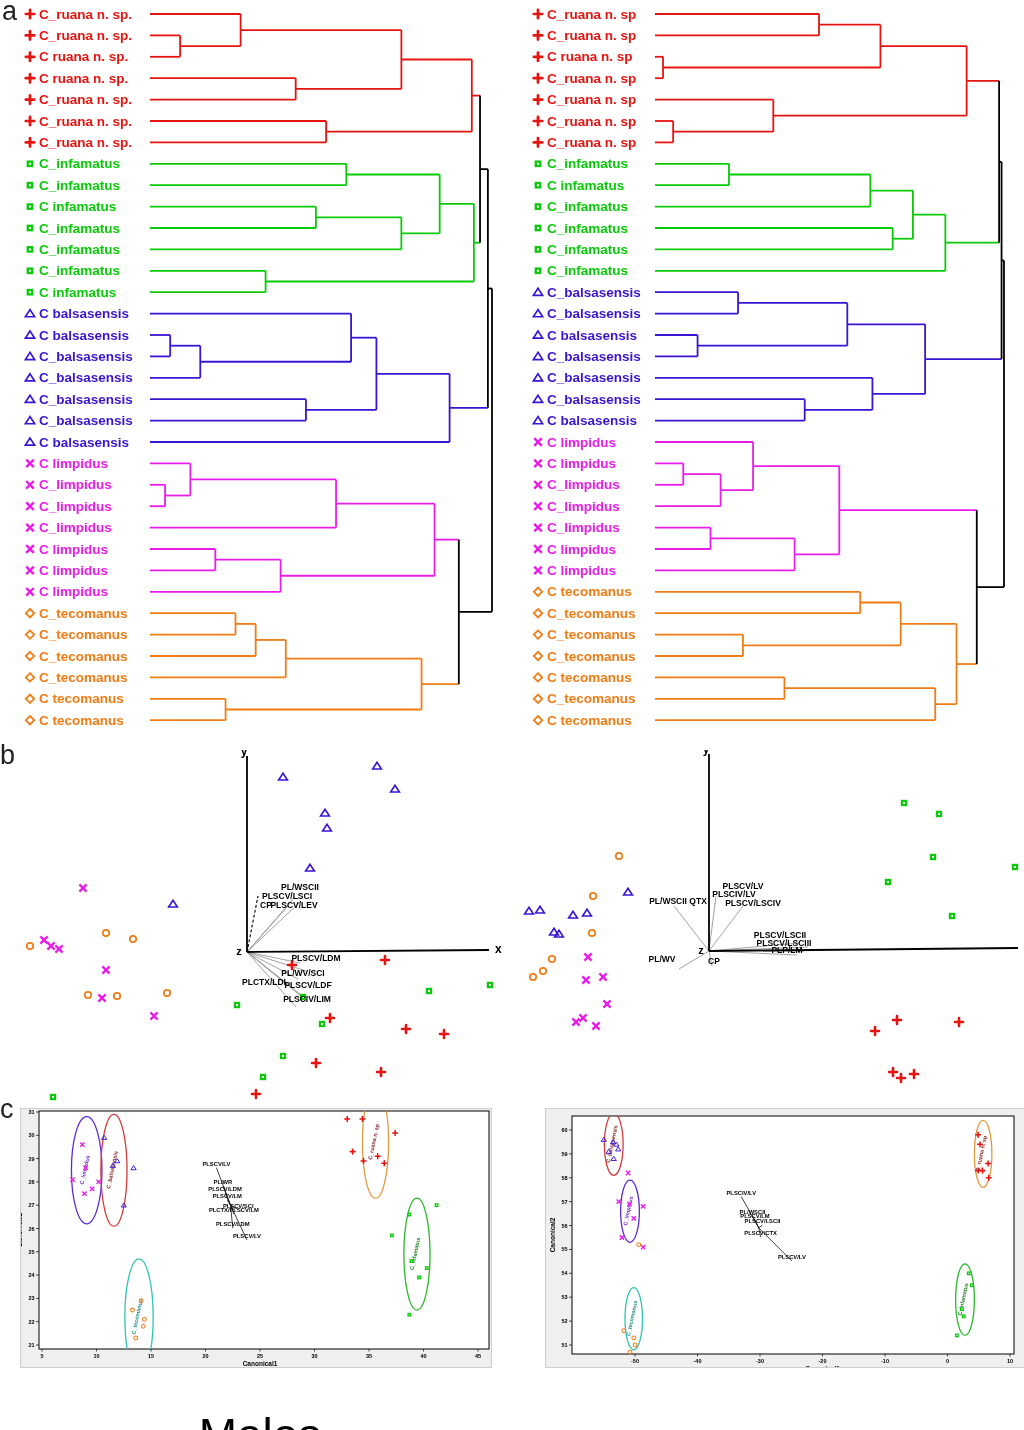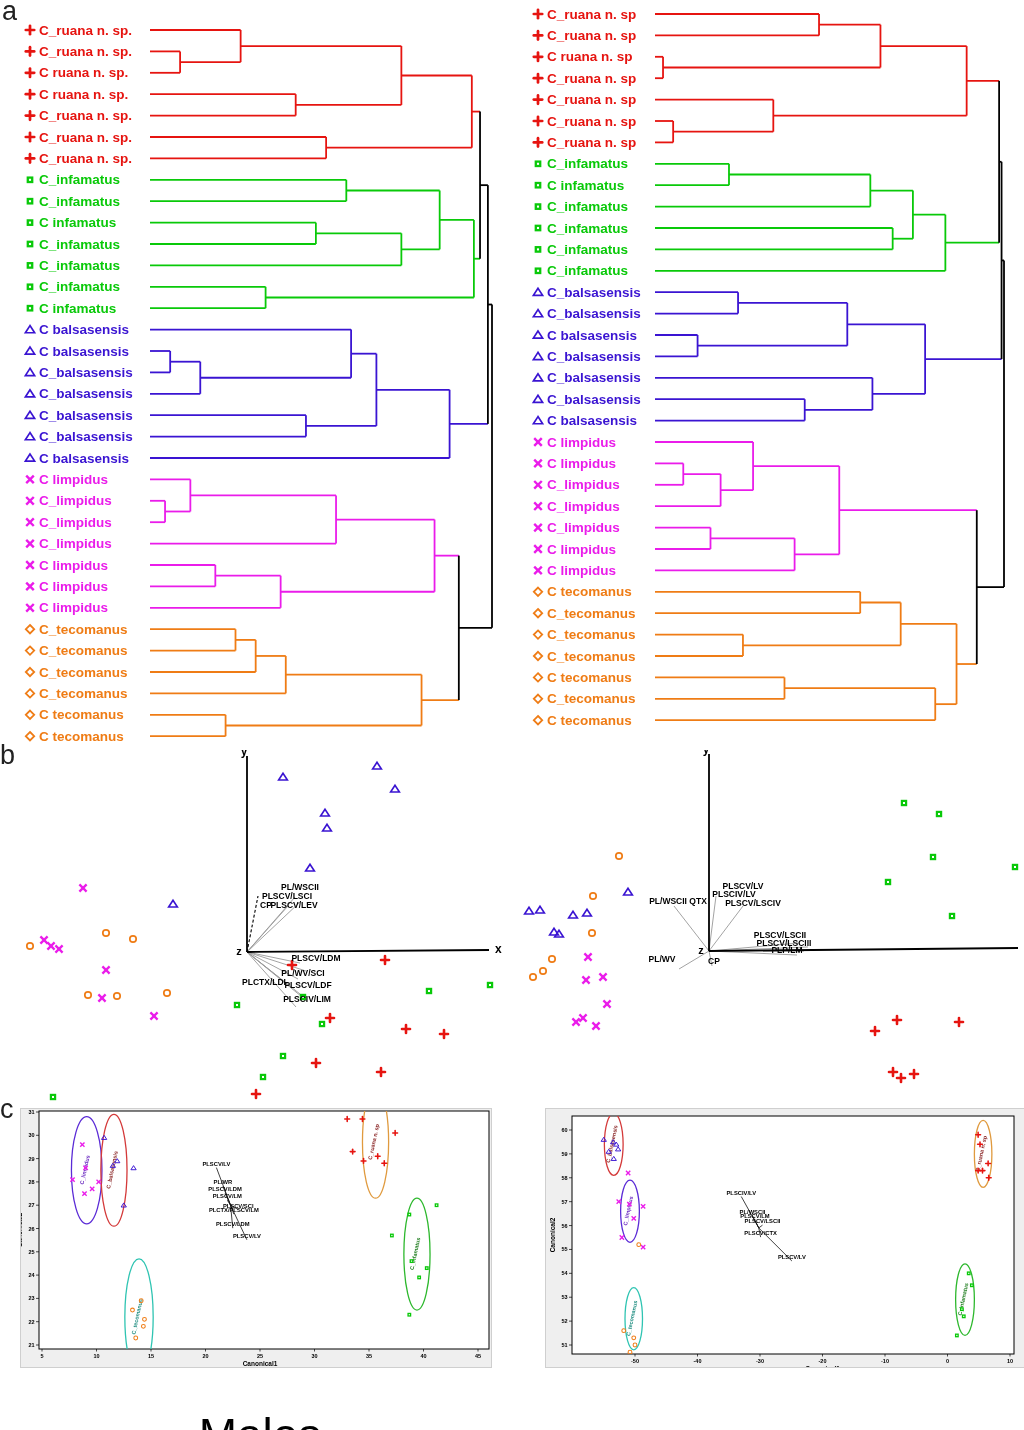--- a/index.html
+++ b/index.html
@@ -12,21 +12,21 @@
   svg{display:block;}
 </style>
 </head>
 <body>
 
 <div class="fig">
   <span class="plab" style="left:2px;top:-4px;">a</span>
   <span class="plab" style="left:0px;top:740px;">b</span>
   <span class="plab" style="left:0px;top:1094px;">c</span>
 
-  <div id="dendro-males" class="chartbox" style="left:6px;top:18px;width:506px;height:744px;">
+  <div id="dendro-males" class="chartbox" style="left:6px;top:2px;width:506px;height:744px;">
       <svg width="506" height="744">
         <g>
           <line x1="19.8" y1="12" x2="28.2" y2="12" stroke="#e61410" stroke-width="2.7300000000000004" stroke-linecap="round"></line>
           <line x1="24" y1="7.8" x2="24" y2="16.2" stroke="#e61410" stroke-width="2.7300000000000004" stroke-linecap="round"></line>
           <text x="33" y="16.5" font-size="13.5" font-family="&quot;Liberation Sans&quot;,sans-serif" font-weight="bold" fill="#e61410" text-anchor="start">C_ruana n. sp.</text>
           <line x1="19.8" y1="33.4" x2="28.2" y2="33.4" stroke="#e61410" stroke-width="2.7300000000000004" stroke-linecap="round"></line>
           <line x1="24" y1="29.2" x2="24" y2="37.6" stroke="#e61410" stroke-width="2.7300000000000004" stroke-linecap="round"></line>
           <text x="33" y="37.9" font-size="13.5" font-family="&quot;Liberation Sans&quot;,sans-serif" font-weight="bold" fill="#e61410" text-anchor="start">C_ruana n. sp.</text>
           <line x1="19.8" y1="54.8" x2="28.2" y2="54.8" stroke="#e61410" stroke-width="2.7300000000000004" stroke-linecap="round"></line>
           <line x1="24" y1="50.599999999999994" x2="24" y2="59" stroke="#e61410" stroke-width="2.7300000000000004" stroke-linecap="round"></line>

